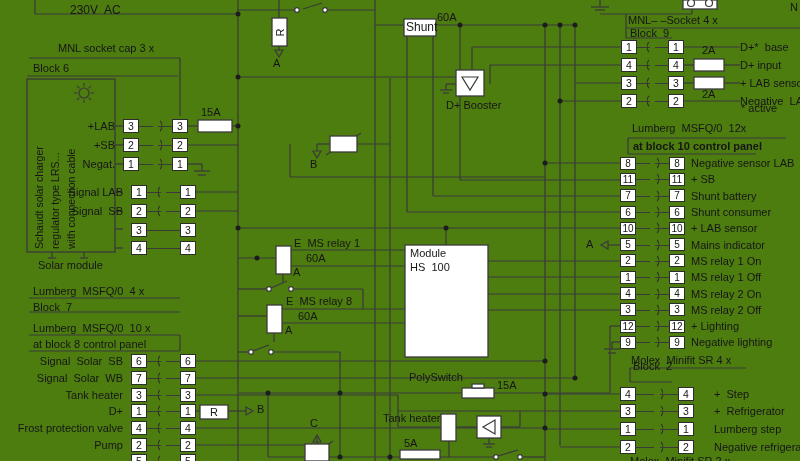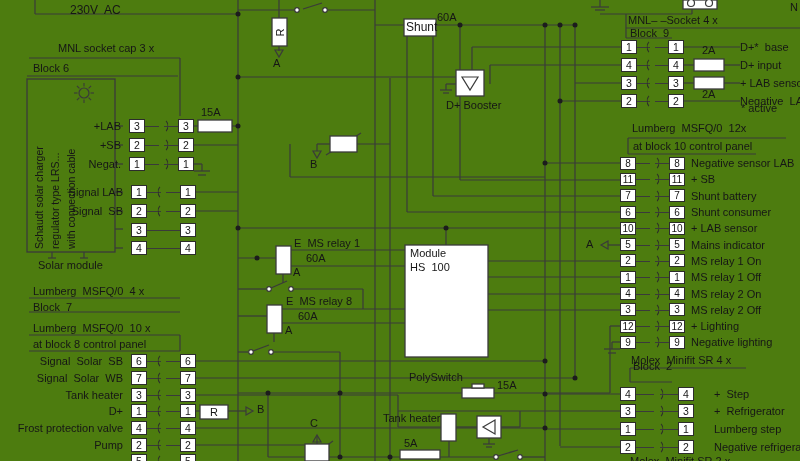--- a/index.html
+++ b/index.html
@@ -293,27 +293,27 @@
   <div class="t" style="left:404px;top:437px;">5A</div>
   <div class="t" style="left:310px;top:417px;">C</div>
 
   <div class="t" style="left:790px;top:1px;">N</div>
   <div class="t" style="left:628px;top:14px;">MNL– –Socket 4 x</div>
   <div class="t" style="left:630px;top:27px;">Block  9</div>
   <div class="t" style="left:702px;top:44px;">2A</div>
   <div class="t" style="left:702px;top:88px;">2A</div>
   <div class="t" style="left:741px;top:102px;">* active</div>
   <div class="t" style="left:632px;top:122px;">Lumberg  MSFQ/0  12x</div>
-  <div class="t" style="left:633px;top:140px;">at block 10 control panel</div>
+  <div class="t" style="left:633px;top:140px;font-weight:bold;">at block 10 control panel</div>
   <div class="t" style="left:586px;top:238px;">A</div>
   <div class="t" style="left:631px;top:354px;">Molex  Minifit SR 4 x</div>
   <div class="t" style="left:633px;top:360px;">Block  2</div>
   <div class="t" style="left:630px;top:455px;">Molex  Minifit SR 2 x</div>
 
-  <div class="rows b6u arc-d" style="left:44px;top:116px;">
+  <div class="rows b6u arc-d" style="left:38px;top:116px;">
 
   <div class="row">
       <span class="llabel">+LAB</span>
       <span class="pbox">3</span>
       <span class="link">
           <span class="arc"></span>
         </span>
       <span class="pbox">3</span>
     </div>
       <div class="row">

